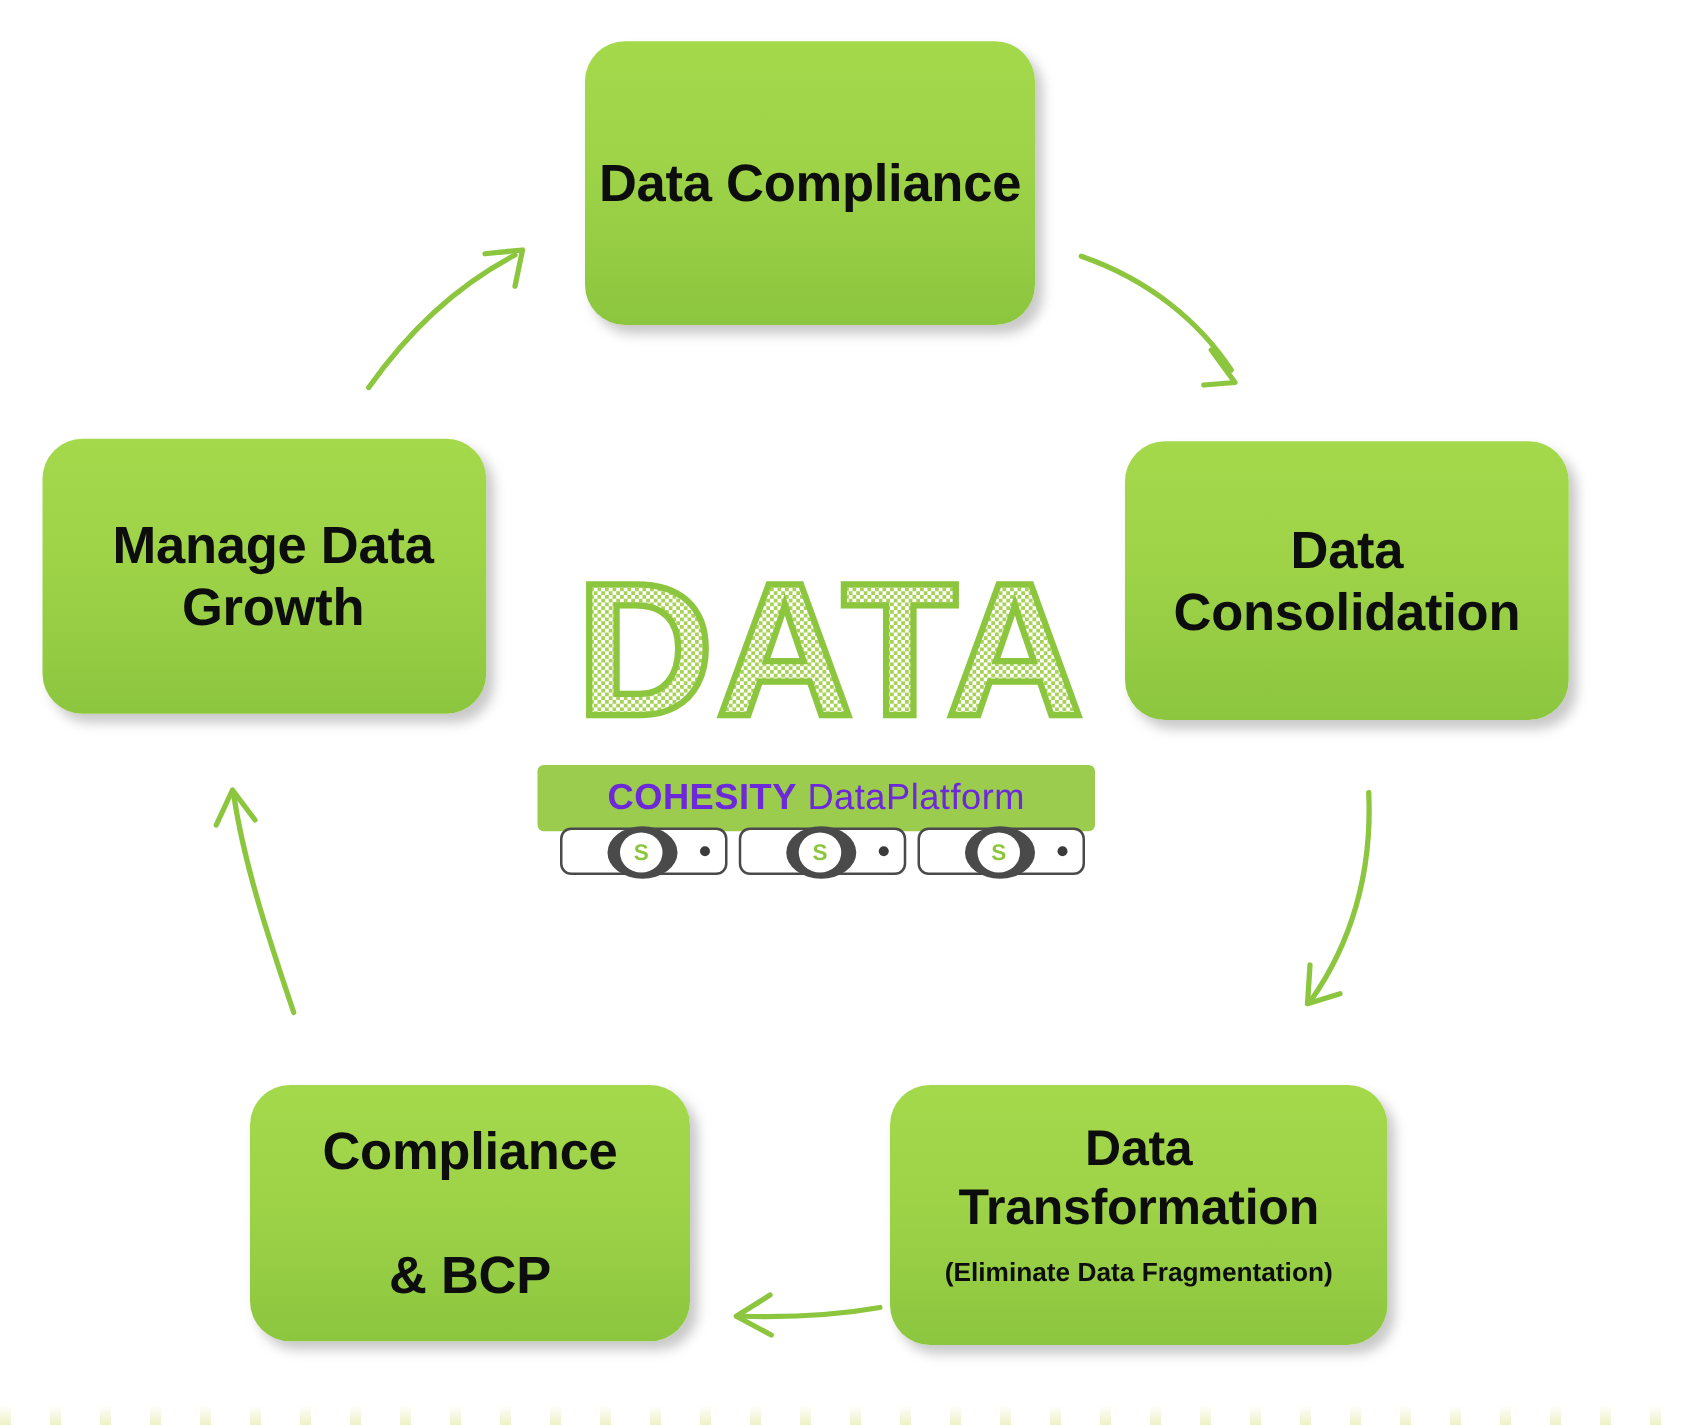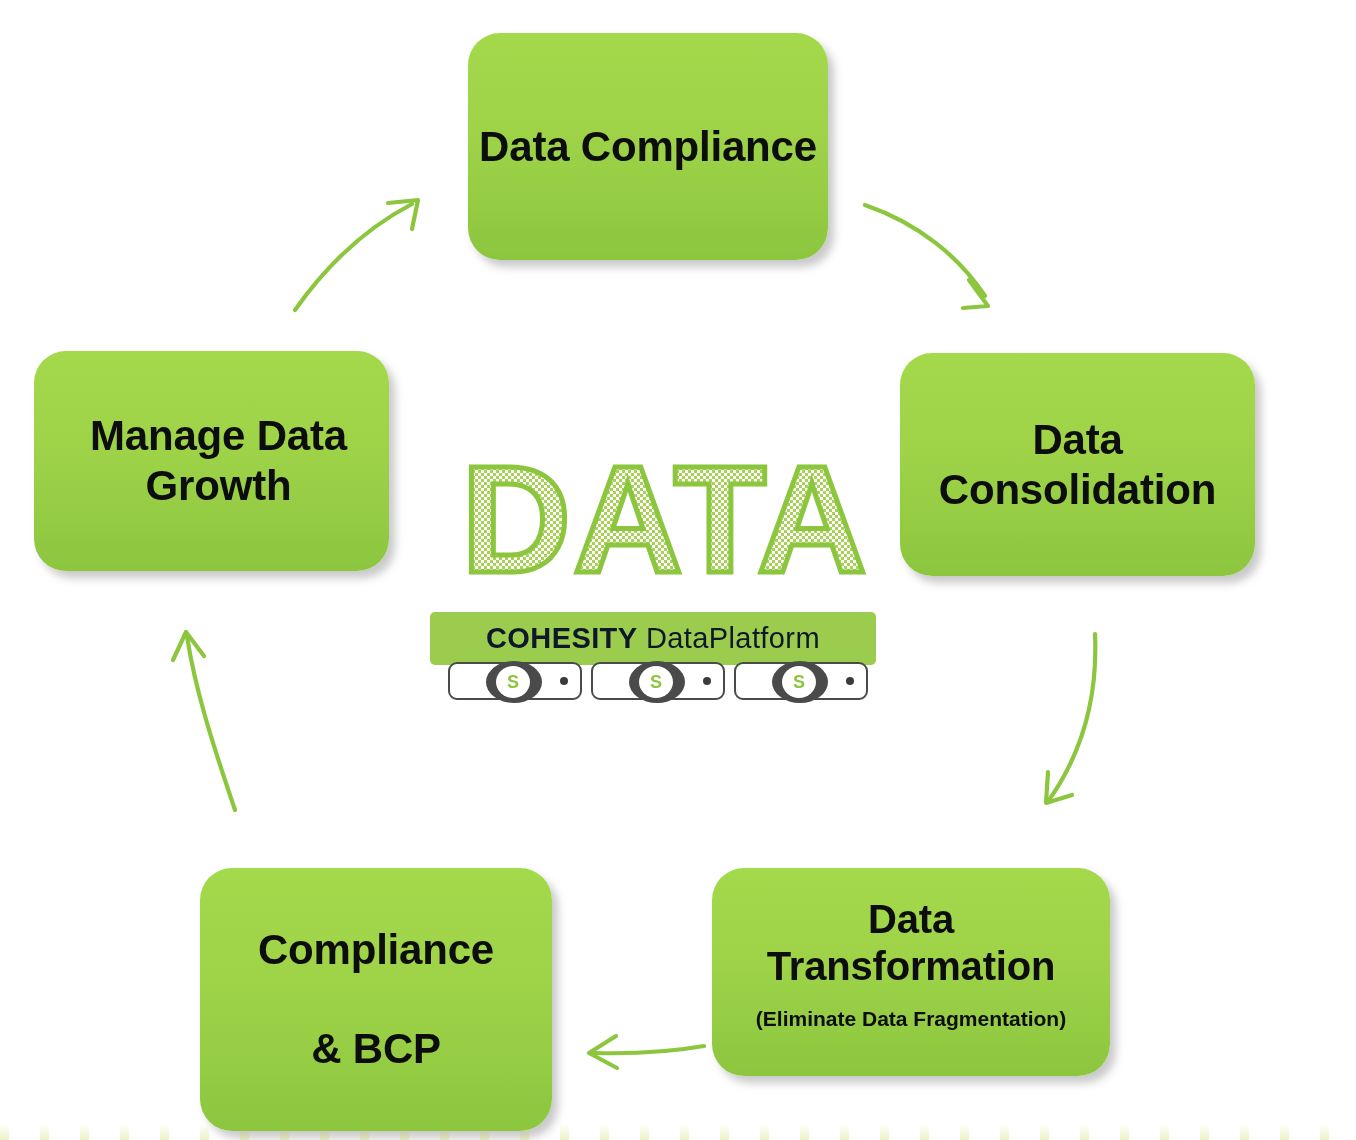--- a/index.html
+++ b/index.html
@@ -46,21 +46,21 @@
     line-height: 1.2;
     margin-top: 16px;
     padding: 0 6px;
     text-align: center;
   }
 
   #box-visibility      { left: 468px;  top: 33px;   width: 360px; height: 227px; }
   #box-consolidation   { left: 900px;  top: 353px;  width: 355px; height: 223px; }
   #box-transformation  { left: 712px;  top: 868px;  width: 398px; height: 208px;
                          justify-content: flex-start; padding-top: 28px; }
-  #box-compliance      { left: 200px;  top: 868px;  width: 352px; height: 263px; align-items: center; }
+  #box-compliance      { left: 200px;  top: 868px;  width: 352px; height: 205px; align-items: center; }
   #box-growth          { left: 34px;   top: 351px;  width: 355px; height: 220px; padding-left: 14px; }
 
   #box-transformation .node-title { font-size: 40px; }
 
   
   #arrows {
     position: absolute;
     left: 0; top: 0;
     width: 1356px;
     height: 1140px;
@@ -89,21 +89,21 @@
     width: 446px;
     height: 53px;
     background: #9ccc4e;
     border-radius: 5px;
     display: flex;
     align-items: center;
     justify-content: center;
   }
   #platform-bar .pf-text {
     font-size: 29px;
-    color: #0f172a;
+    color: #6d28d9;
     letter-spacing: 0.4px;
     white-space: nowrap;
   }
   #platform-bar .pf-bold { font-weight: bold; }
   #platform-bar .pf-light { font-weight: normal; }
 
   #node-row {
     position: absolute;
     left: 18px;
     top: 222px;

